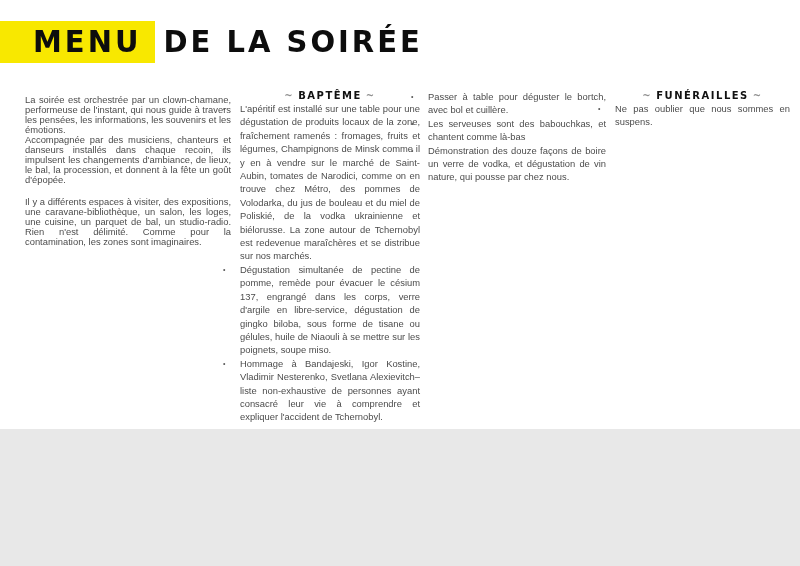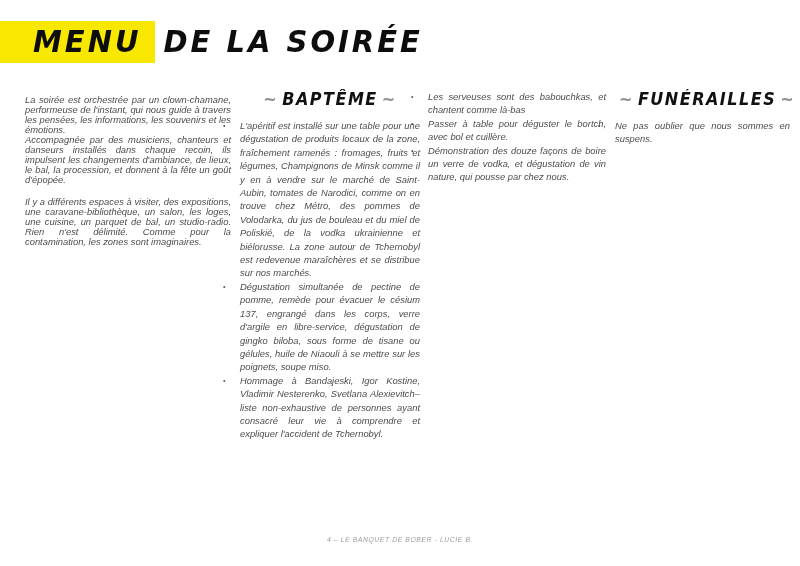--- a/index.html
+++ b/index.html
@@ -1,24 +1,23 @@
 <!DOCTYPE html>
 <html lang="fr"><head>
 <meta charset="utf-8">
 <style>
   * { margin:0; padding:0; box-sizing:border-box; }
   html,body { background:#e8e8e8; }
   .page {
     position:relative;
-    width:800px; height:566px;
+    width:800px; height:429px;
     background:#ffffff;
     margin:0 auto;
     font-family:"Liberation Sans", sans-serif;
     overflow:hidden;
-    font-style:italic;
   }
   
   .title-row {
     position:absolute; left:0; top:21px; height:42px;
     display:flex; align-items:stretch;
   }
   .title-highlight {
     background:#F8E800;
     display:flex; align-items:center;
     padding:0 13px 0 33px;
@@ -48,26 +47,26 @@
   .intro p { margin:0; }
   .intro p.spaced { margin-top:12px; }
   
   .menu-col { position:absolute; top:90px; }
   .col-bapteme     { left:222px; width:198px; }
   .col-noces       { left:410px; width:196px; }
   .col-funerailles { left:597px; width:193px; }
   .col-header {
     font-family:"DejaVu Sans", sans-serif;
     font-weight:900;
-    font-size:16px;
+    font-size:10px;
     letter-spacing:1.5px;
     color:#111;
     text-align:center;
     padding-left:18px;           
-    margin-bottom:10px;
+    margin-bottom:1px;
     white-space:nowrap;
     transform:scaleY(1.05);
   }
   .col-header .tilde { color:#8f8f8f; font-weight:700; padding:0 4px; }
   .menu-list { list-style:none; }
   .menu-item {
     display:grid;
     grid-template-columns:18px 1fr;
     font-size:9.4px; line-height:13.4px;
     color:#4c4c4c;
@@ -126,25 +125,25 @@
         <span class="bullet">•</span>
         <span>Hommage à Bandajeski, Igor Kostine, Vladimir Nesterenko, Svetlana Alexievitch– liste non-exhaustive de personnes ayant consacré leur vie à comprendre et expliquer l'accident de Tchernobyl.</span>
       </li>
     </ul>
   </div>
 
   <div class="menu-col col-noces">
     <ul class="menu-list">
       <li class="menu-item">
         <span class="bullet">•</span>
-        <span>Les serveuses sont des babouchkas, et chantent comme là-bas</span>
+        <span>Passer à table pour déguster le bortch, avec bol et cuillère.</span>
       </li>
       <li class="menu-item">
         <span class="bullet">•</span>
-        <span>Passer à table pour déguster le bortch, avec bol et cuillère.</span>
+        <span>Les serveuses sont des babouchkas, et chantent comme là-bas</span>
       </li>
       <li class="menu-item">
         <span class="bullet">•</span>
         <span>Démonstration des douze façons de boire un verre de vodka, et dégustation de vin nature, qui pousse par chez nous.</span>
       </li>
     </ul>
   </div>
 
   <div class="menu-col col-funerailles">
     <div class="col-header">

